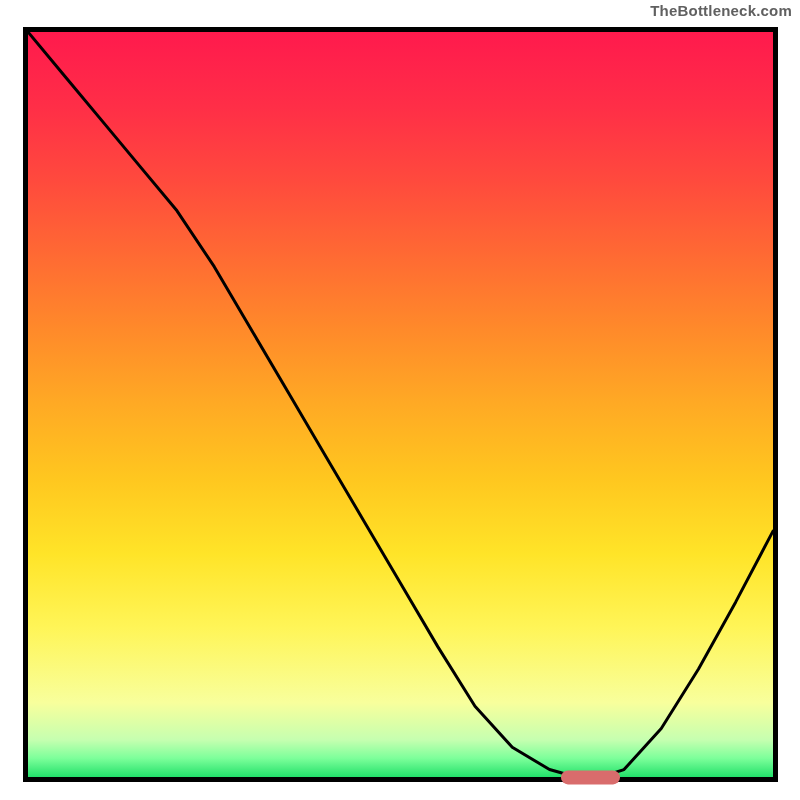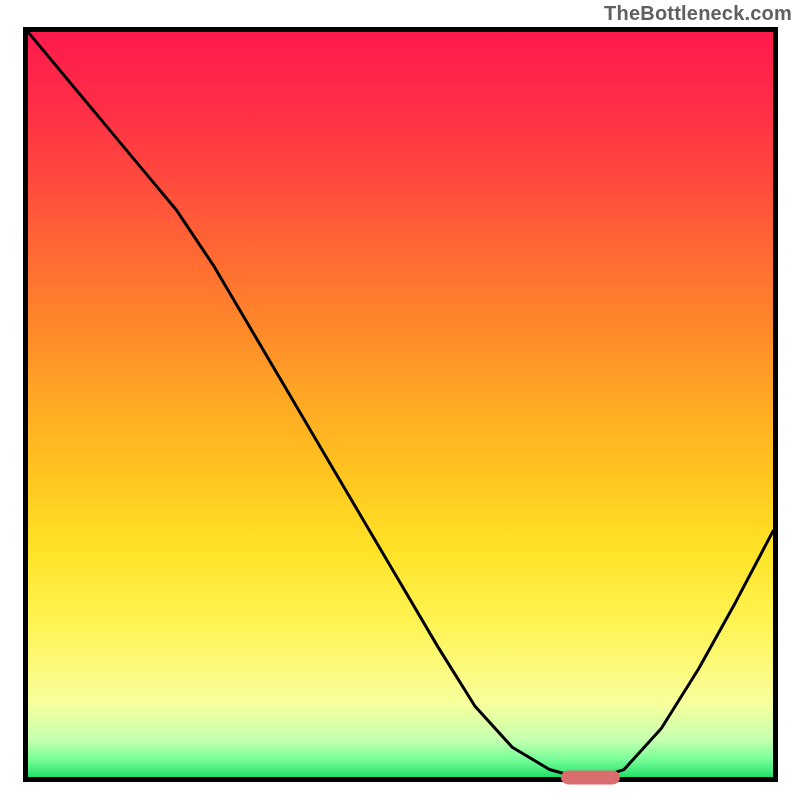--- a/index.html
+++ b/index.html
@@ -13,21 +13,21 @@
   }
   .container {
     position: relative;
     width: 800px;
     height: 800px;
   }
   .watermark {
     position: absolute;
     top: 2px;
     right: 8px;
-    font-size: 20px;
+    font-size: 15px;
     font-weight: 600;
     color: #606060;
     letter-spacing: 0.2px;
     z-index: 10;
   }
   .plot-frame {
     position: absolute;
     left: 23px;
     top: 27px;
     width: 755px;

